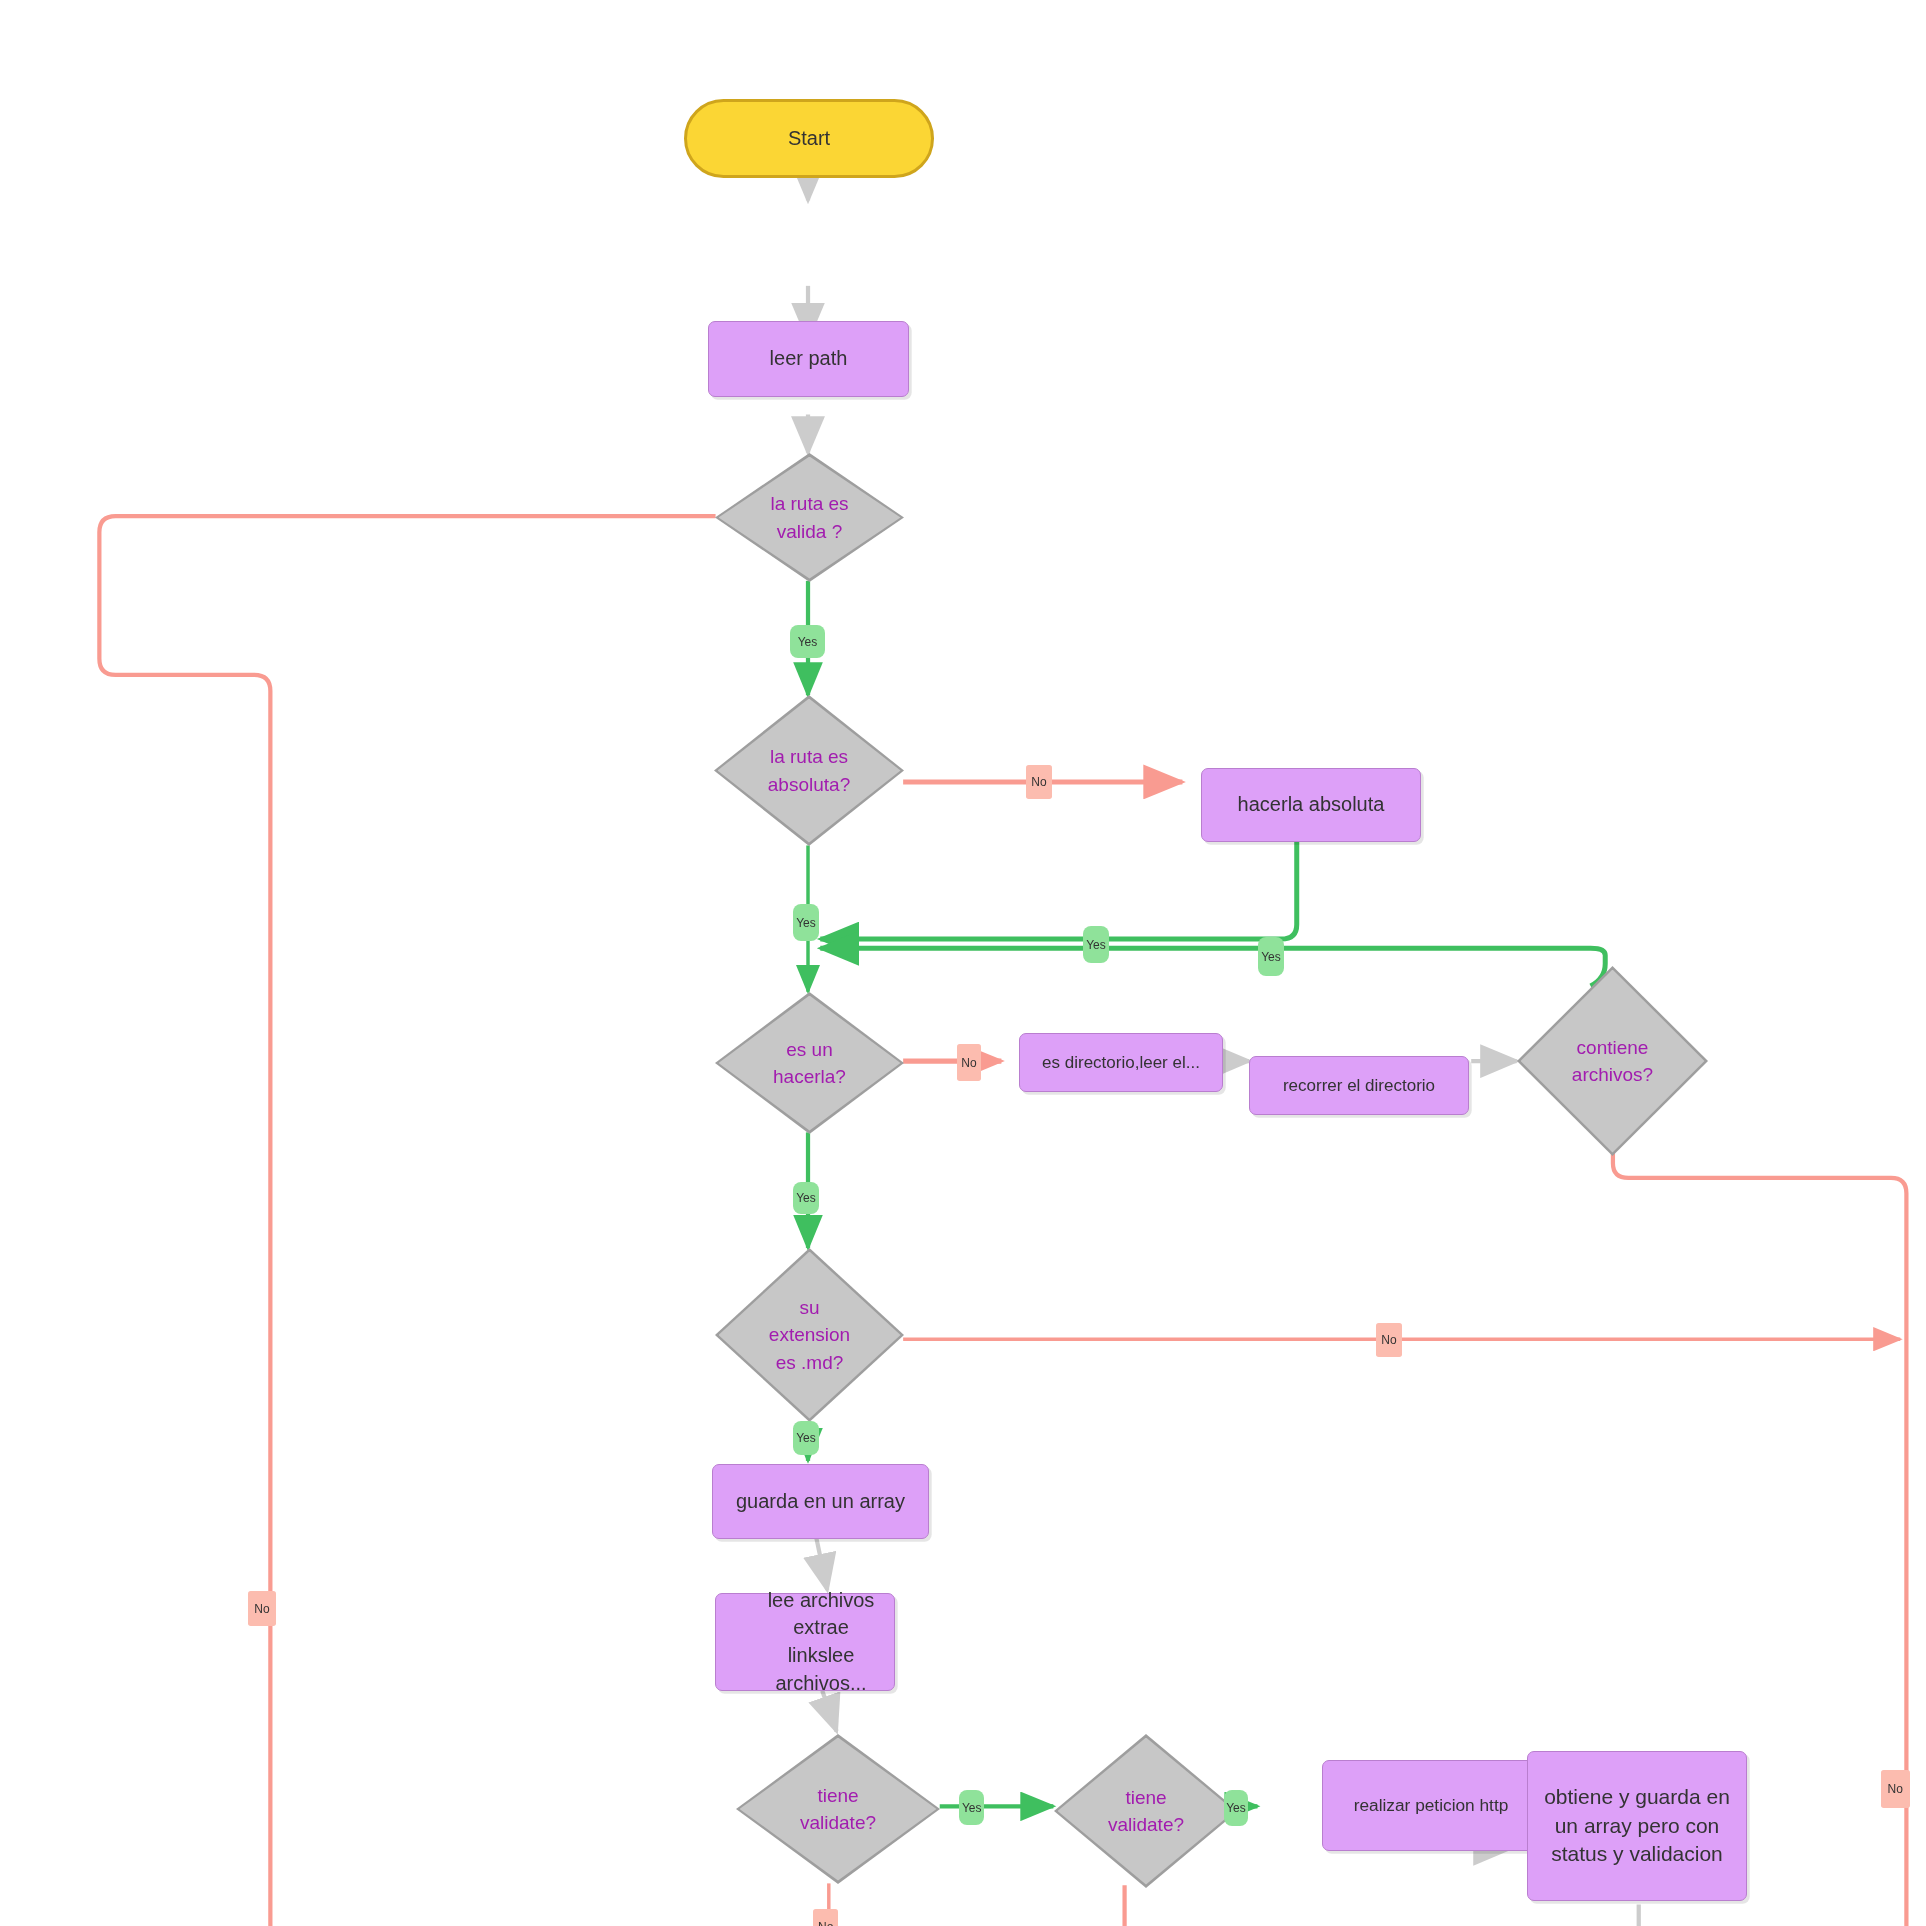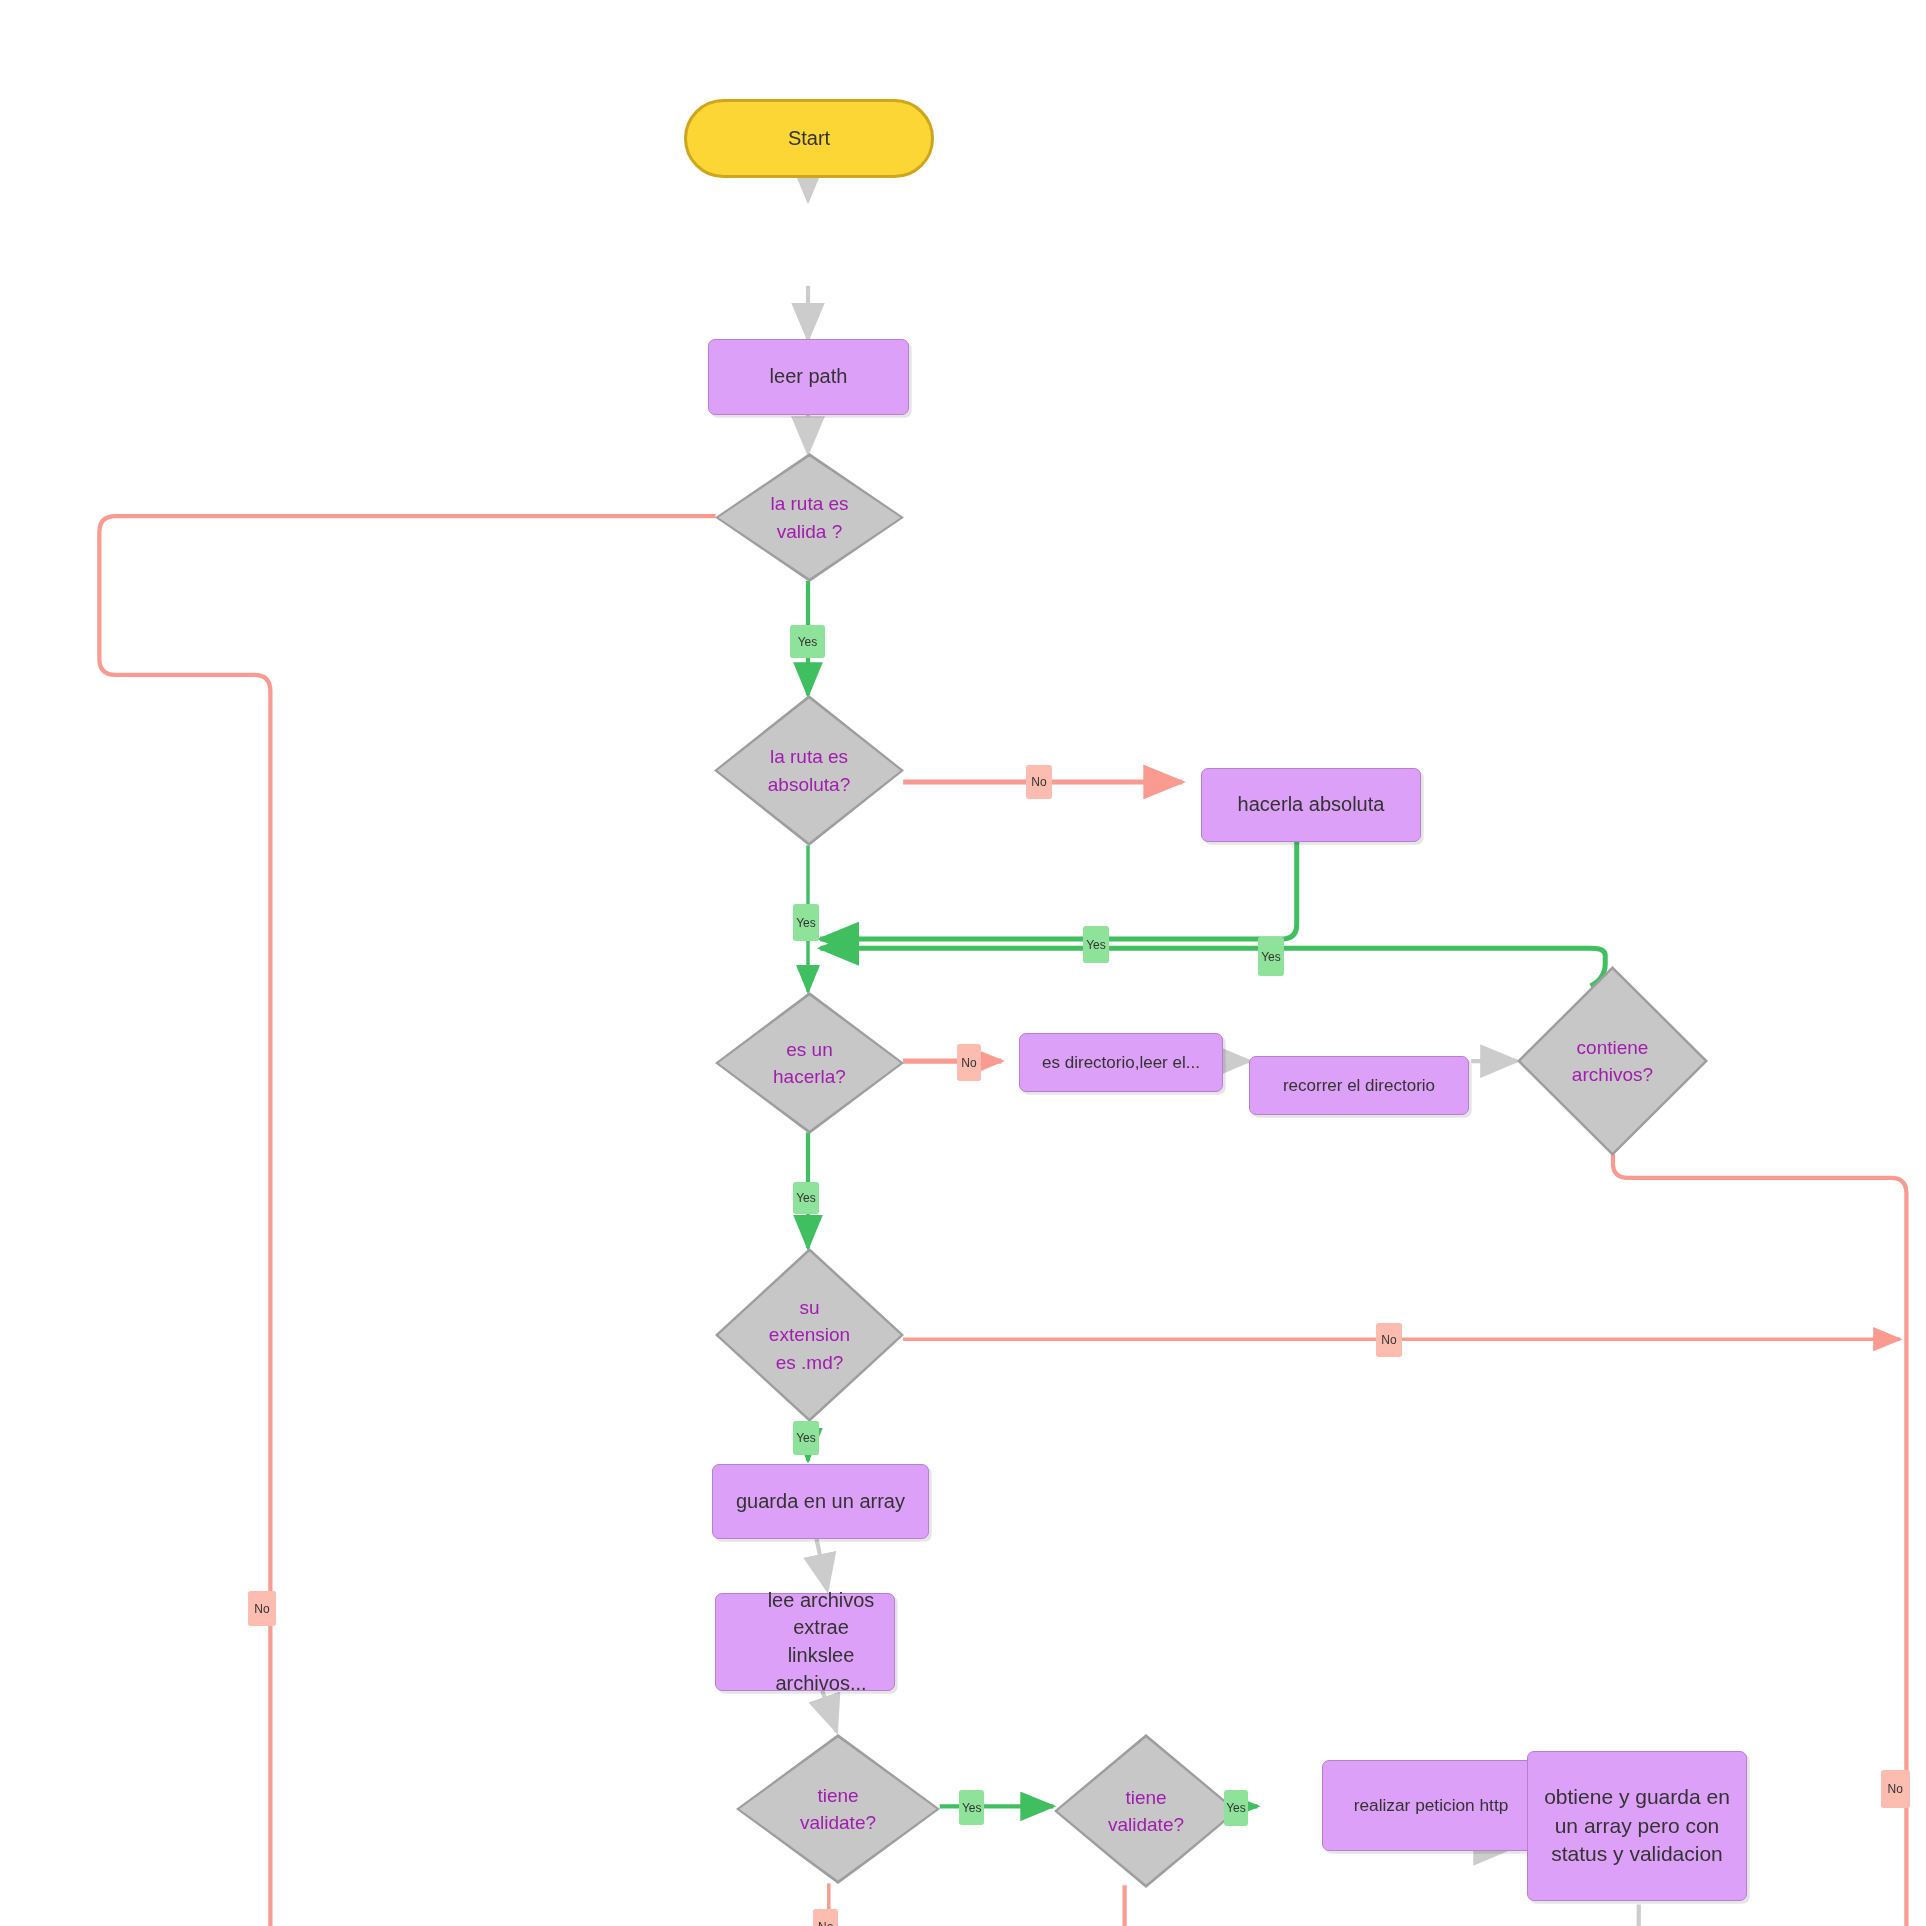--- a/index.html
+++ b/index.html
@@ -86,21 +86,21 @@
     position: absolute;
     box-sizing: border-box;
     display: flex;
     align-items: center;
     justify-content: center;
     font-size: 12px;
     color: #333333;
     border-radius: 2.7px;
     z-index: 6;
   }
-  .elabel.yes { background: #8fe29a; }
+  .elabel.yes { background: #8fe29a; border-radius: 8px; }
   .elabel.no  { background: #fcbcaf; }
 </style>
 </head>
 <body>
 
 <div id="stage">
 
   <svg id="edges" viewBox="0 0 5219 6966">
     <defs>
       <marker id="ah-grey" markerWidth="10" markerHeight="8" refX="8.6" refY="4" orient="auto" markerUnits="strokeWidth">
@@ -188,21 +188,21 @@
       
       <path d="M2118,5595 L2118,5790 Q2118,5825 2158,5825 L3540,5825" stroke="#cccccc" stroke-width="11" marker-end="url(#ah-grey)"></path>
     </g>
   </svg>
 
   <div class="node term start" style="left:684px; top:99px; width:250px; height:79px;">
     <span>Start</span>
   </div>
 
 
-  <div class="node proc" style="left:708px; top:339px; width:201px; height:76px;">
+  <div class="node proc" style="left:708px; top:321px; width:201px; height:76px;">
     <span>leer path</span>
   </div>
 
   <div class="node dec" style="left:715px; top:453px; width:189px; height:129px;">
     <div class="dborder"></div>
     <div class="dinner"></div>
     <div class="dlabel">la ruta es
 valida ?</div>
   </div>
 

